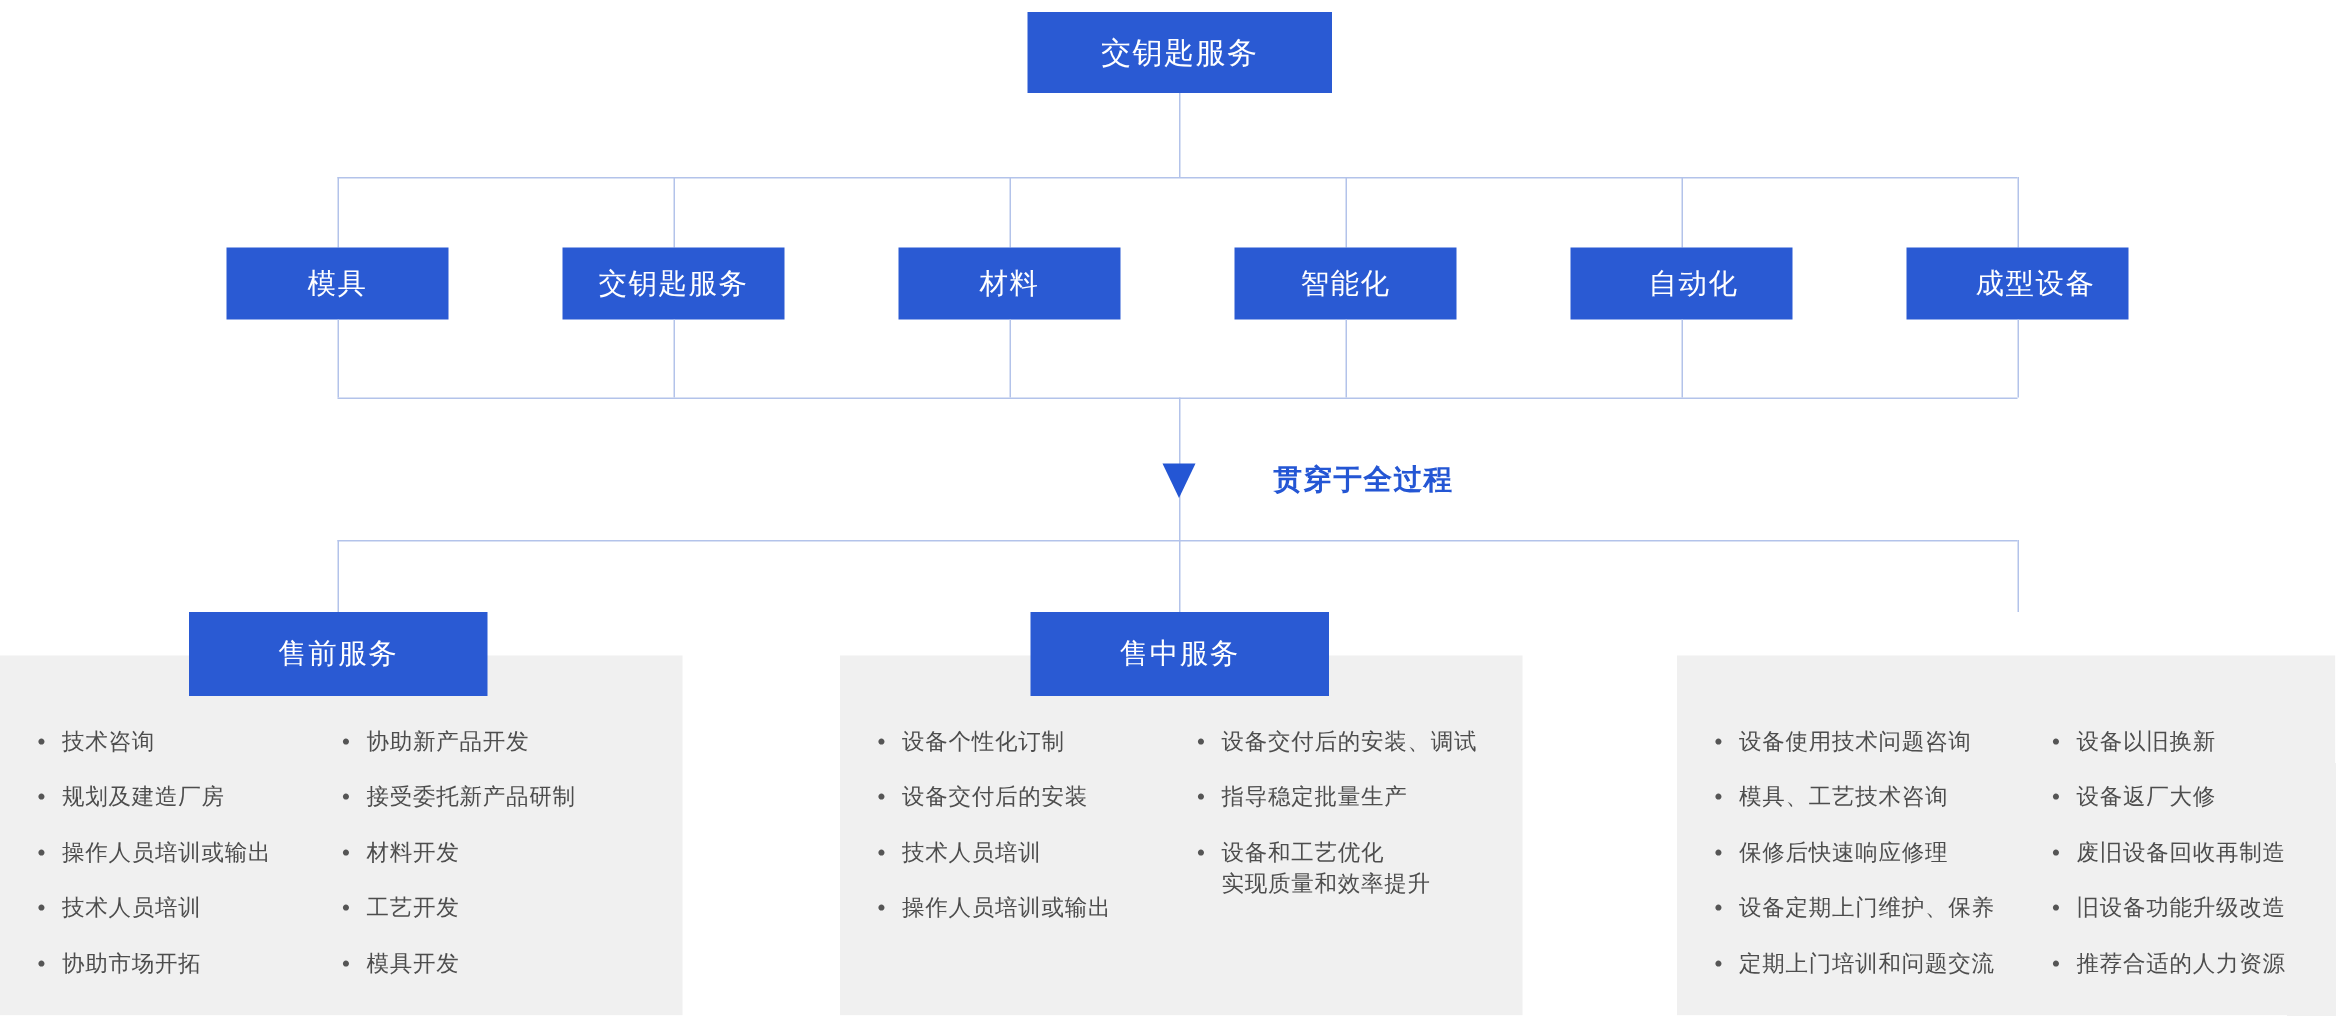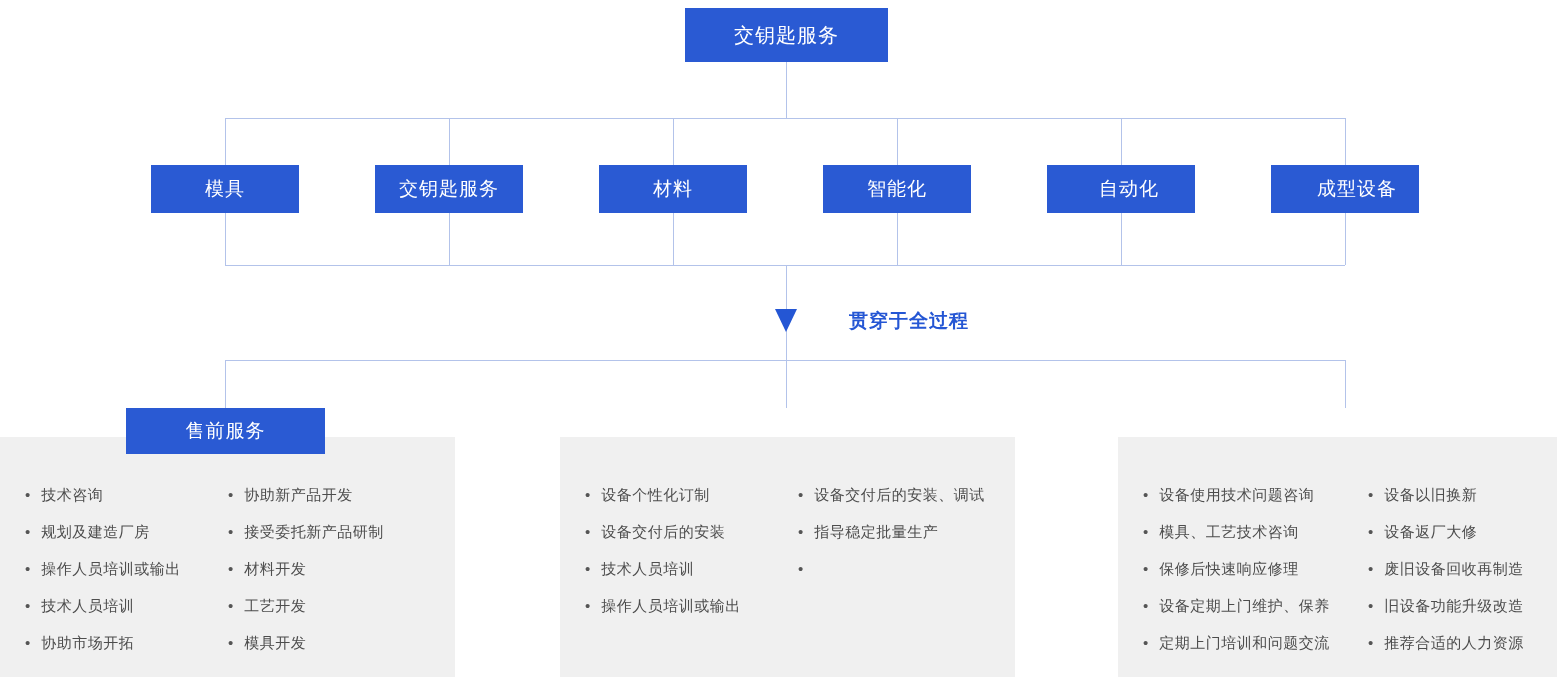--- a/index.html
+++ b/index.html
@@ -17,21 +17,21 @@
     color:#ffffff;
     display:flex;align-items:center;justify-content:center;
     font-weight:400;
     letter-spacing:1px;
     box-sizing:border-box;
   }
   .root-node{left:685px;top:8px;width:203px;height:54px;font-size:20px;}
   .n2{top:165px;width:148px;height:48px;font-size:19px;}
   .n2-0{left:151px;} .n2-1{left:375px;} .n2-2{left:599px;}
   .n2-3{left:823px;} .n2-4{left:1047px;padding-left:16px;} .n2-5{left:1271px;padding-left:24px;}
-  .section-node{top:408px;width:199px;height:46px;font-size:19px;}
+  .section-node{top:408px;width:199px;height:56px;font-size:19px;}
   .sec-0{left:126px;} .sec-1{left:687px;} .sec-2{left:1246px;}
   
   .hline,.vline{position:absolute;background:#b3c3ea;}
   .hline{height:1px;}
   .vline{width:1px;}
   .v-root{left:786px;top:62px;height:56px;}
   .h-top{left:225px;top:118px;width:1120px;}
   .drop{top:118px;height:47px;}
   .updrop{top:213px;height:52px;}
   .cx-0{left:225px;} .cx-1{left:449px;} .cx-2{left:673px;}
@@ -104,20 +104,21 @@
 
   <div class="hline h-low"></div>
   <div class="vline secdrop cx-0"></div>
   <div class="vline secdrop cx-5"></div>
 
   <div class="panel panel-0"></div>
   <div class="panel panel-1"></div>
   <div class="panel panel-2"></div>
 
   <div class="node section-node sec-0">售前服务</div>
+  <div class="node section-node sec-1">售中服务</div>
 
   <div class="list list-0a">
       <div class="list-item">
         <span class="bullet">•</span>
         <span class="item-text">技术咨询</span>
       </div>
       <div class="list-item">
         <span class="bullet">•</span>
         <span class="item-text">规划及建造厂房</span>
       </div>
@@ -178,20 +179,22 @@
       <div class="list-item">
         <span class="bullet">•</span>
         <span class="item-text">设备交付后的安装、调试</span>
       </div>
       <div class="list-item">
         <span class="bullet">•</span>
         <span class="item-text">指导稳定批量生产</span>
       </div>
       <div class="list-item">
         <span class="bullet">•</span>
+        <span class="item-text">设备和工艺优化
+实现质量和效率提升</span>
       </div>
     </div>
   <div class="list list-2a">
       <div class="list-item">
         <span class="bullet">•</span>
         <span class="item-text">设备使用技术问题咨询</span>
       </div>
       <div class="list-item">
         <span class="bullet">•</span>
         <span class="item-text">模具、工艺技术咨询</span>

